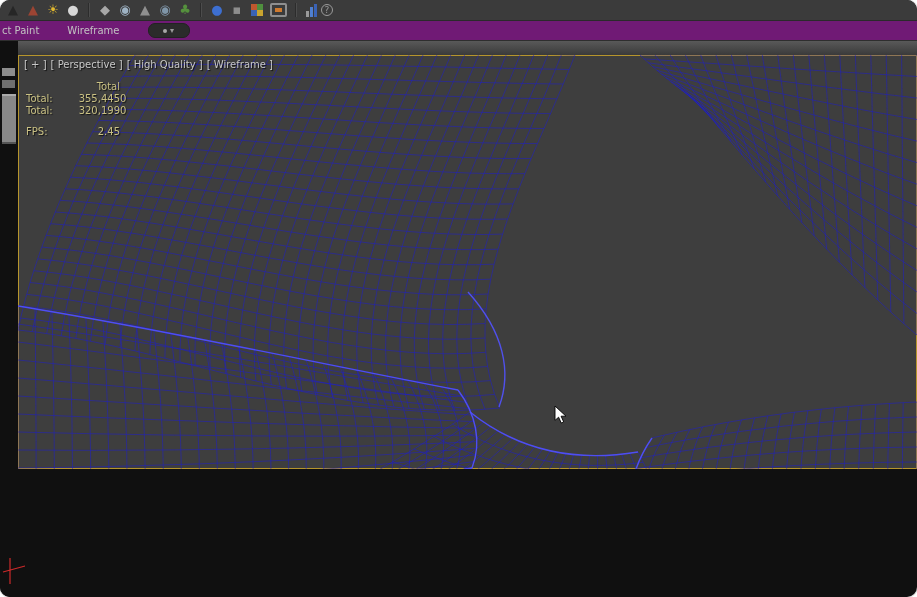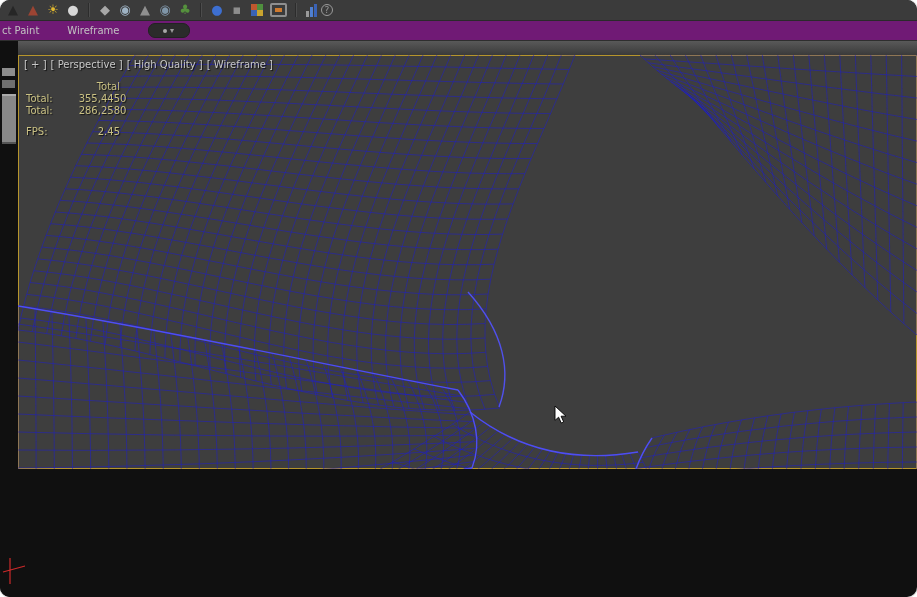--- a/index.html
+++ b/index.html
@@ -130,21 +130,21 @@
         <span class="sv">Total</span>
         <span class="ss"></span>
       </div>
       <div class="srow">
         <span class="sl">Total:</span>
         <span class="sv">355,445</span>
         <span class="ss">0</span>
       </div>
       <div class="srow">
         <span class="sl">Total:</span>
-        <span class="sv">286,258</span>
+        <span class="sv">320,199</span>
         <span class="ss">0</span>
       </div>
       <div class="srow fps">
         <span class="sl">FPS:</span>
         <span class="sv">2.45</span>
         <span class="ss"></span>
       </div>
     </div>
 
     <svg class="cursor" width="16" height="21">

